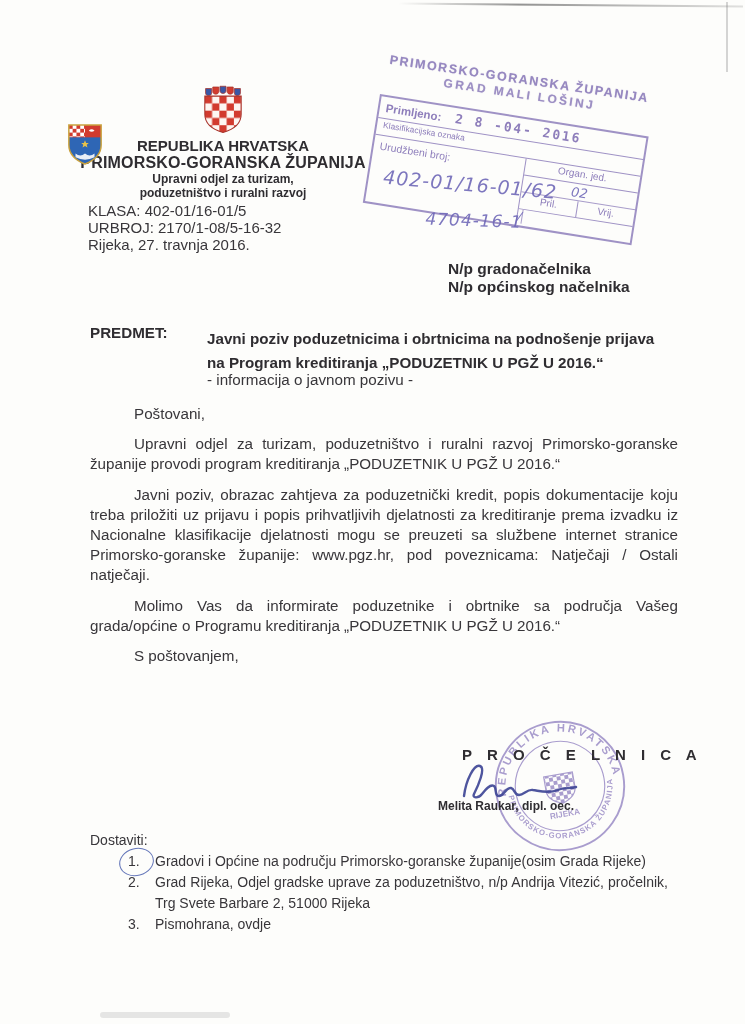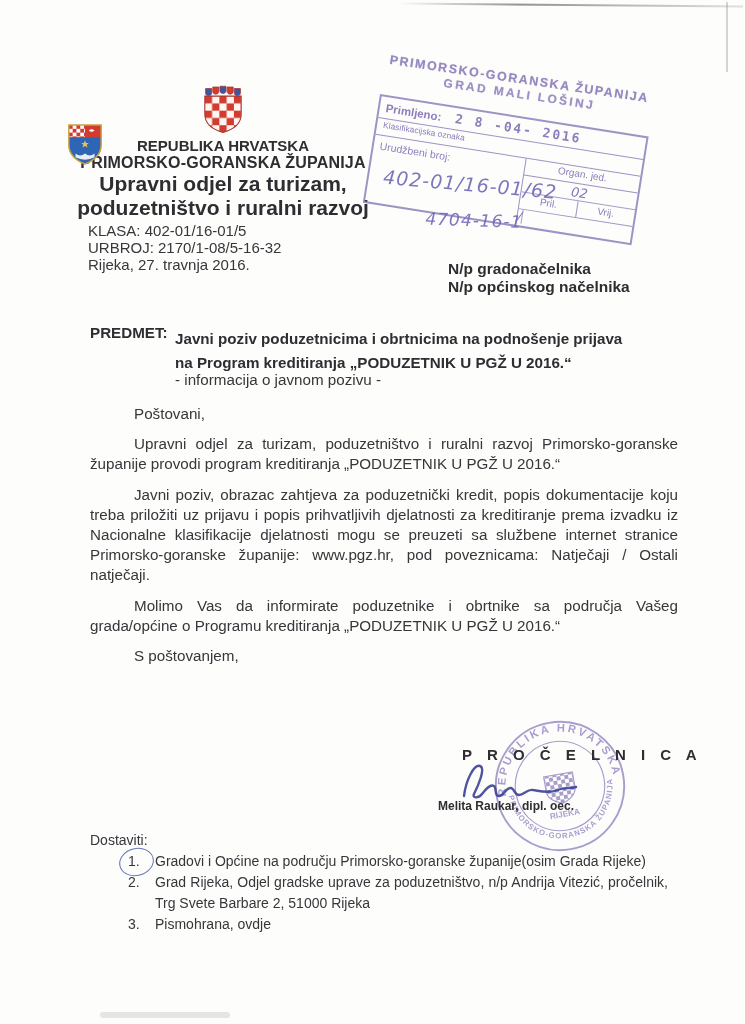--- a/index.html
+++ b/index.html
@@ -15,21 +15,21 @@
     transform:rotate(.5deg);}
   .scanline-right{position:absolute;left:726px;top:2px;width:2px;height:70px;background:rgba(120,120,120,.30);}
   .smudge-bottom{position:absolute;left:100px;top:1012px;width:130px;height:6px;border-radius:3px;background:rgba(170,170,170,.28);}
 
   
   .hdr{position:absolute;left:58px;top:84px;width:330px;text-align:center;}
   .hdr .crest-hr{display:block;margin:0 auto;}
   .crest-county{position:absolute;left:8px;top:38px;}
   .hdr-line1{font-weight:bold;font-size:15px;margin-top:3px;color:#2f2d31;}
   .hdr-line2{font-weight:bold;font-size:16px;letter-spacing:.2px;color:#2f2d31;}
-  .hdr-line3,.hdr-line4{font-weight:bold;font-size:21px;color:#2f2d31;}
+  .hdr-line3,.hdr-line4{font-weight:bold;font-size:12px;color:#2f2d31;}
   .hdr-meta{ text-align:left;padding-left:30px;margin-top:2px;font-size:15px;line-height:17px;}
 
   
   .rstamp{position:absolute;left:372px;top:50px;width:310px;color:#8574b6;}
   .rstamp .arc1,.rstamp .arc2{
     transform:rotate(8.5deg);transform-origin:left top;
     text-align:center;font-size:12.5px;font-weight:bold;letter-spacing:1.6px;
     width:300px;opacity:.85;text-shadow:0 0 1px rgba(133,116,182,.6);}
   .rstamp .arc2{font-size:12px;letter-spacing:2.4px;margin-top:1px;opacity:.8;}
   .stable{
@@ -55,21 +55,21 @@
     color:#635bb2;opacity:.9;white-space:nowrap;}
   .hand.klas{left:14px;top:62px;font-size:19px;transform:rotate(-4deg);letter-spacing:1px;}
   .hand.urud{left:62px;top:98px;font-size:17px;transform:rotate(-7deg);letter-spacing:1px;}
   .hand.org{position:static;font-size:13px;font-style:italic;}
   .hand.pril{font-size:13px;}
 
   
   .recipients{position:absolute;left:448px;top:260px;font-weight:bold;font-size:15.5px;line-height:18px;color:#2f2d31;}
 
   
-  .subject{position:absolute;left:90px;top:324px;width:585px;display:flex;}
+  .subject{position:absolute;left:90px;top:324px;width:585px;display:flex;gap:32px;}
   .subject .lbl{font-weight:bold;font-size:15.2px;width:85px;flex:none;color:#2f2d31;}
   .subject .lines{font-size:15.2px;line-height:17.6px;}
   .subject .b{font-weight:bold;color:#2f2d31;margin-top:6px;}
 
   
   .body{position:absolute;left:90px;top:404px;width:588px;font-size:15.2px;line-height:20.2px;}
   .body p{margin:0 0 10px 0;text-align:justify;text-indent:44px;}
   .body p.noj{text-align:left;}
 
   

